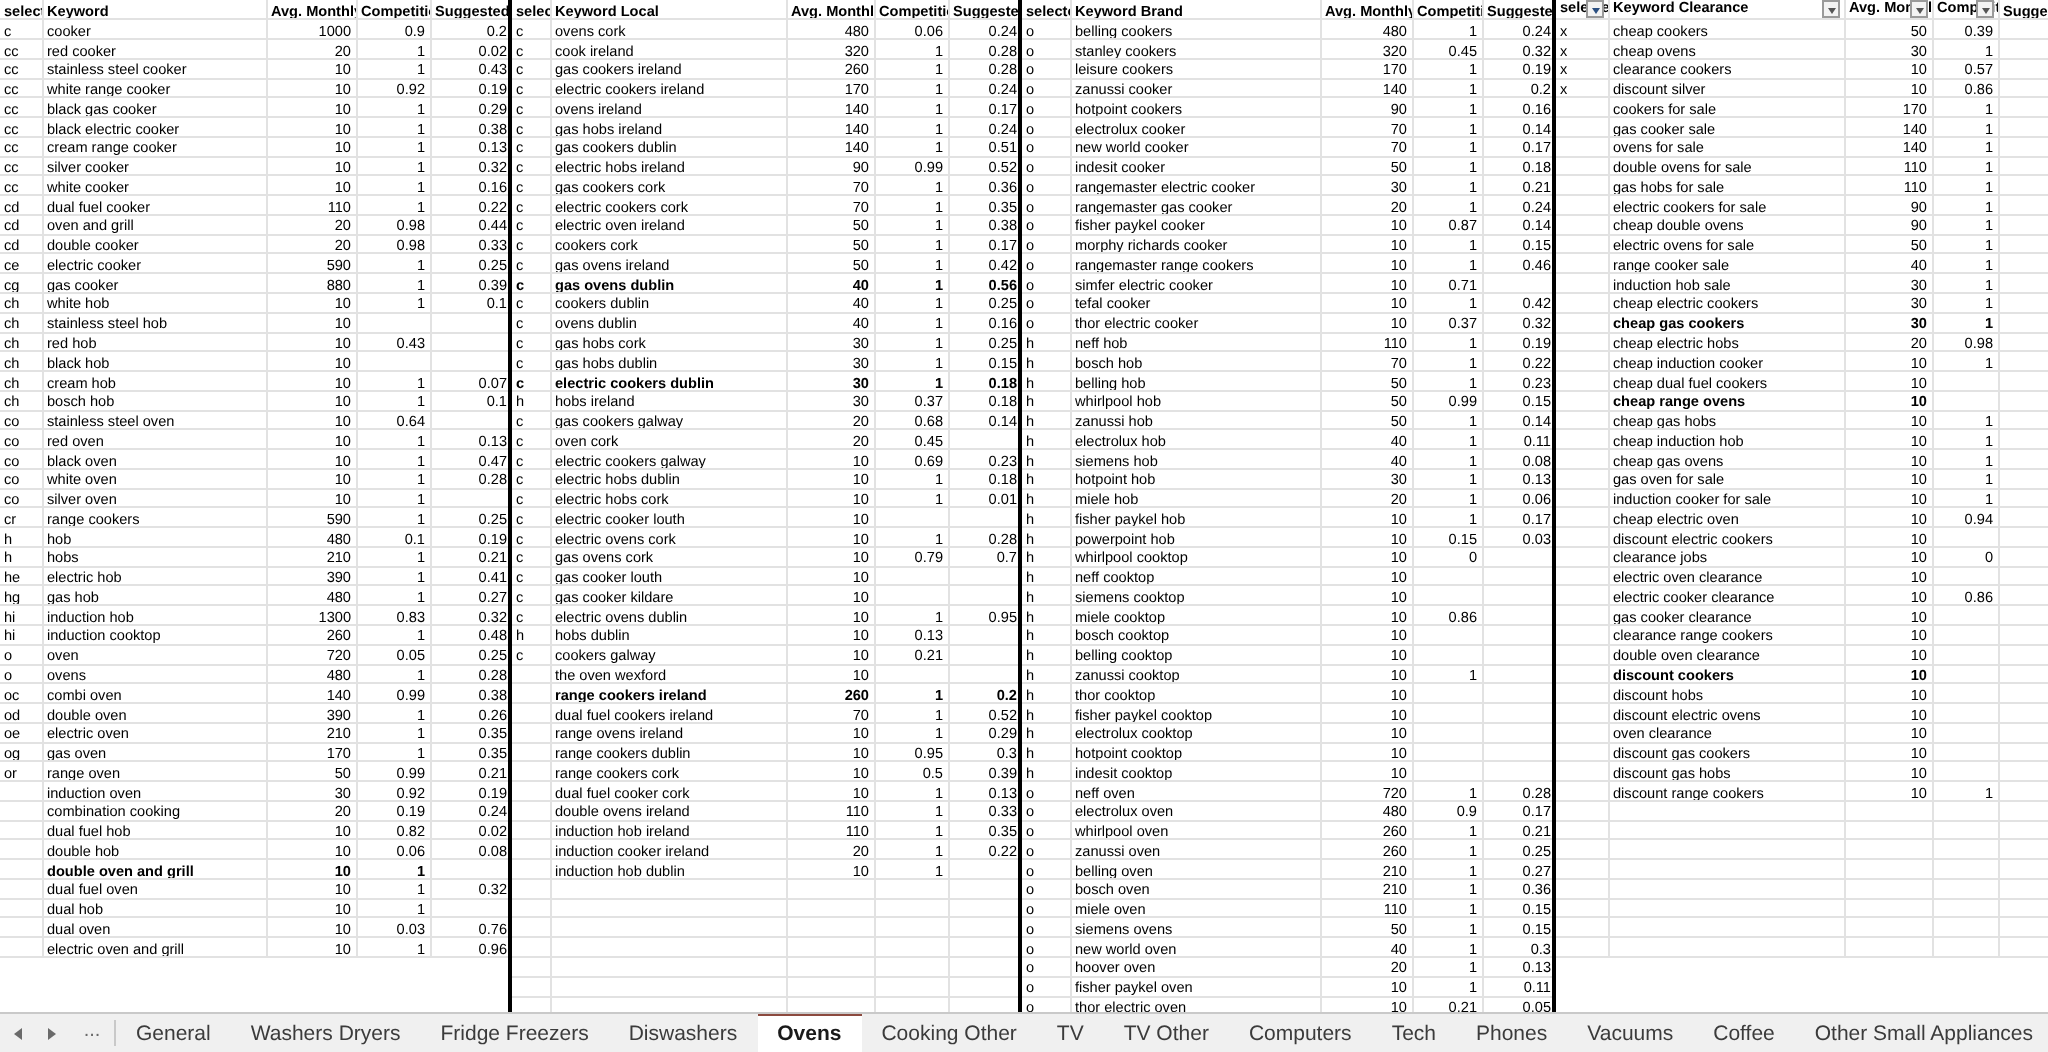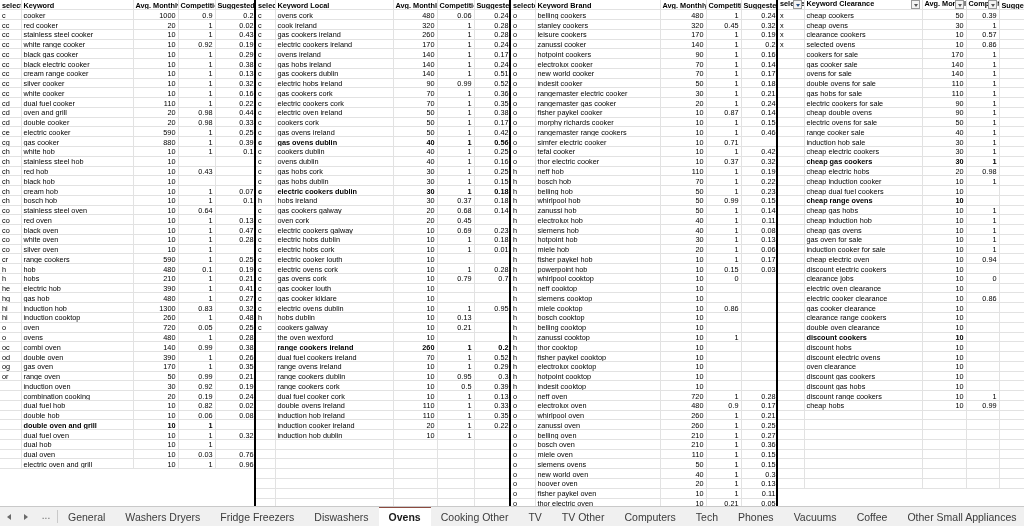--- a/index.html
+++ b/index.html
@@ -437,20 +437,27 @@
               <td class="c-num">0.38</td>
             </tr>
             <tr>
               <td class="c-sel">od</td>
               <td class="c-kw">double oven</td>
               <td class="c-num">390</td>
               <td class="c-num">1</td>
               <td class="c-num">0.26</td>
             </tr>
             <tr>
+              <td class="c-sel">oe</td>
+              <td class="c-kw">electric oven</td>
+              <td class="c-num">210</td>
+              <td class="c-num">1</td>
+              <td class="c-num">0.35</td>
+            </tr>
+            <tr>
               <td class="c-sel">og</td>
               <td class="c-kw">gas oven</td>
               <td class="c-num">170</td>
               <td class="c-num">1</td>
               <td class="c-num">0.35</td>
             </tr>
             <tr>
               <td class="c-sel">or</td>
               <td class="c-kw">range oven</td>
               <td class="c-num">50</td>
@@ -1350,21 +1357,21 @@
             </tr>
             <tr>
               <td class="c-sel">x</td>
               <td class="c-kw">clearance cookers</td>
               <td class="c-num">10</td>
               <td class="c-num">0.57</td>
               <td class="c-num"></td>
             </tr>
             <tr>
               <td class="c-sel">x</td>
-              <td class="c-kw">selected ovens</td>
+              <td class="c-kw">discount silver</td>
               <td class="c-num">10</td>
               <td class="c-num">0.86</td>
               <td class="c-num"></td>
             </tr>
             <tr>
               <td class="c-sel"></td>
               <td class="c-kw">cookers for sale</td>
               <td class="c-num">170</td>
               <td class="c-num">1</td>
               <td class="c-num"></td>
@@ -1605,27 +1612,20 @@
               <td class="c-kw">discount gas hobs</td>
               <td class="c-num">10</td>
               <td class="c-num"></td>
               <td class="c-num"></td>
             </tr>
             <tr>
               <td class="c-sel"></td>
               <td class="c-kw">discount range cookers</td>
               <td class="c-num">10</td>
               <td class="c-num">1</td>
-              <td class="c-num"></td>
-            </tr>
-            <tr>
-              <td class="c-sel"></td>
-              <td class="c-kw">cheap hobs</td>
-              <td class="c-num">10</td>
-              <td class="c-num">0.99</td>
               <td class="c-num"></td>
             </tr>
             <tr>
               <td>&nbsp;</td>
               <td>&nbsp;</td>
               <td>&nbsp;</td>
               <td>&nbsp;</td>
               <td>&nbsp;</td>
             </tr>
             <tr>

